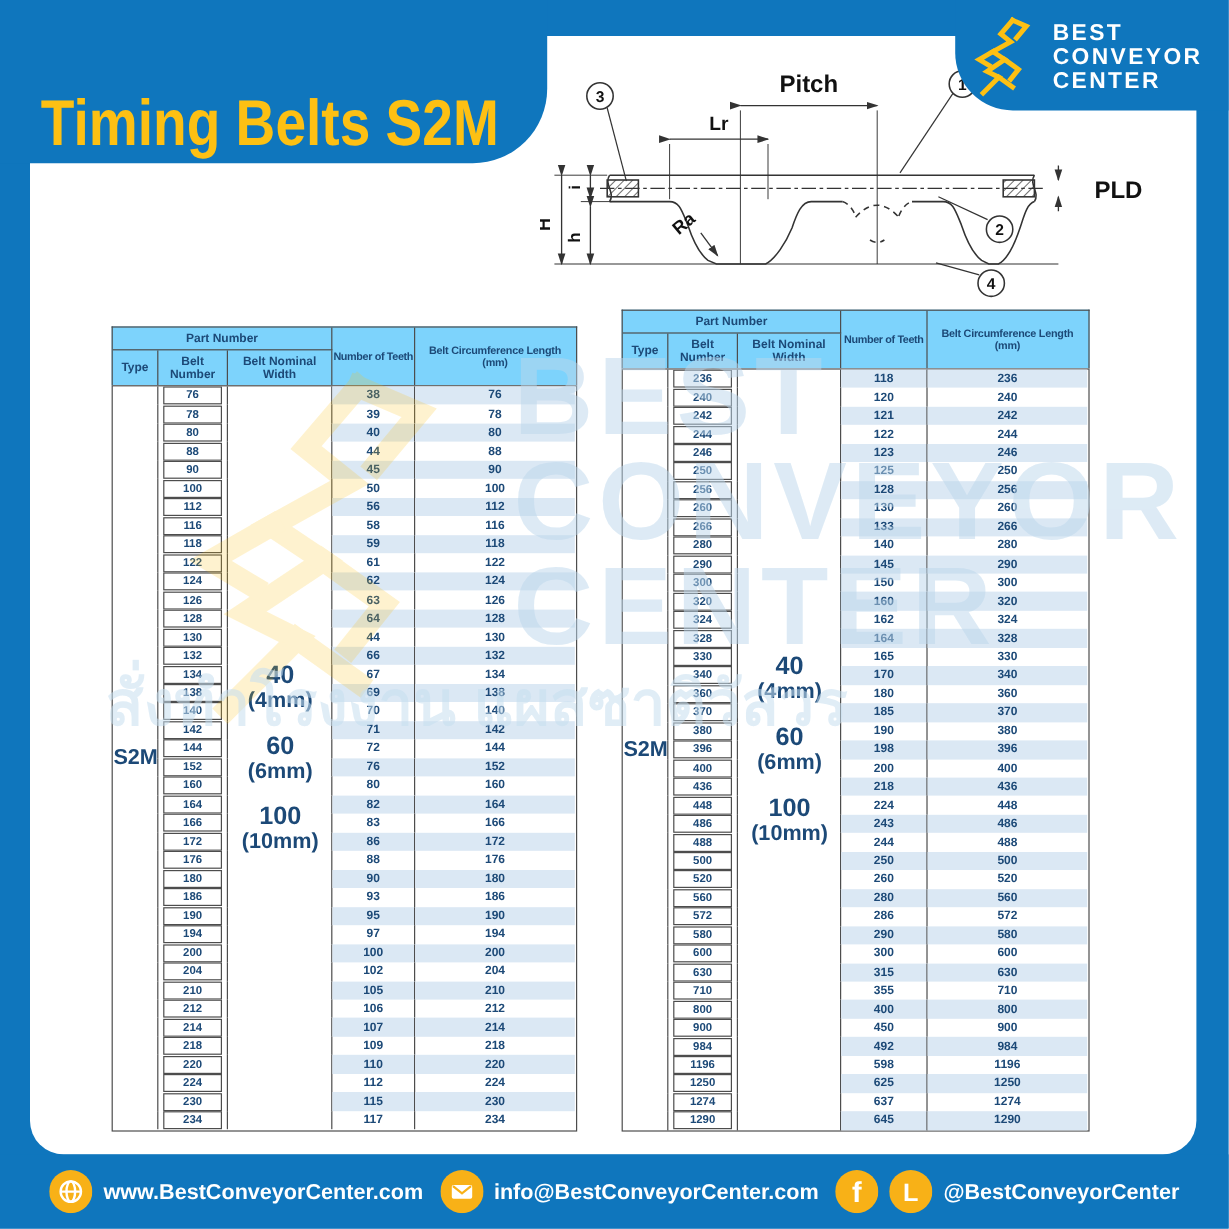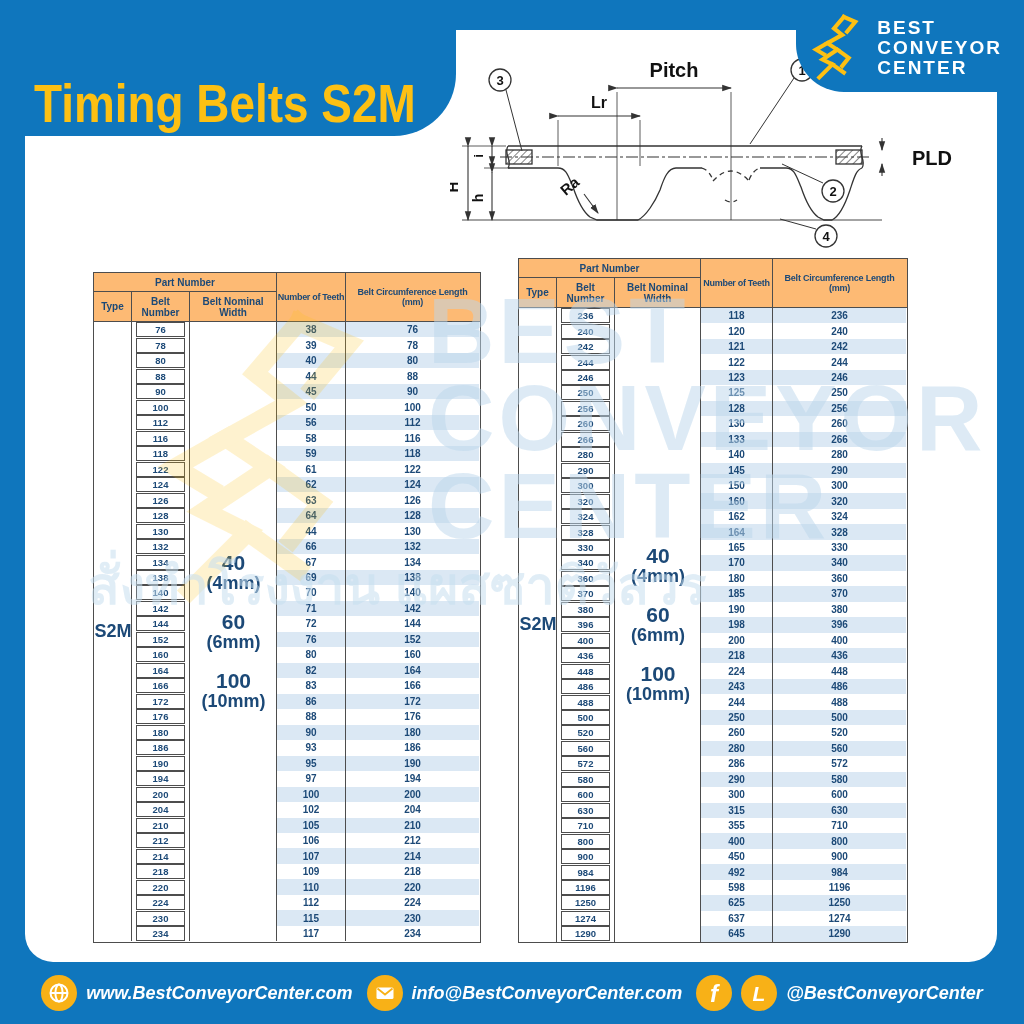--- a/index.html
+++ b/index.html
@@ -11,21 +11,21 @@
          transform:scaleX(.85);transform-origin:left;white-space:nowrap;letter-spacing:0;}
   .logo-blob{position:absolute;right:0;top:0;width:228px;height:92px;background:#0f76bd;border-bottom-left-radius:48px;}
   .logo{position:absolute;right:22px;top:12px;display:flex;align-items:center;gap:10px;}
   .logo-text{color:#fff;font-weight:bold;font-size:19px;line-height:1.04;letter-spacing:2px;}
   
   .diagram{position:absolute;left:450px;top:50px;width:560px;height:205px;}
   
   .btable{position:absolute;color:#1c4977;}
   .t0{left:93px;top:272px;width:388px;height:669px;}
   .t1{left:518px;top:258px;width:390px;height:683px;}
-  .thead{display:grid;grid-template-rows:19px 29px;border:1.5px solid #4d4d4d;border-bottom:none;background:#fdba74;}
+  .thead{display:grid;grid-template-rows:19px 29px;border:1.5px solid #4d4d4d;border-bottom:none;background:#7dd3fc;}
   .t0 .thead,.t0 .trow{grid-template-columns:38px 58px 87px 69px 133px;}
   .t1 .thead,.t1 .trow{grid-template-columns:38px 58px 86px 72px 133px;}
   .hcell{display:flex;align-items:center;justify-content:center;font-weight:bold;color:#1c4977;text-align:center;}
   .h-part{grid-column:1/4;grid-row:1;border-bottom:1px solid #4d4d4d;border-right:1.5px solid #4d4d4d;font-size:10px;}
   .h-type{grid-column:1;grid-row:2;border-right:1px solid #4d4d4d;font-size:10px;}
   .h-belt{grid-column:2;grid-row:2;border-right:1px solid #4d4d4d;font-size:10px;}
   .h-width{grid-column:3;grid-row:2;border-right:1.5px solid #4d4d4d;font-size:10px;}
   .h-teeth{grid-column:4;grid-row:1/3;border-right:1.5px solid #4d4d4d;font-size:9px;letter-spacing:-.3px;}
   .h-circ{grid-column:5;grid-row:1/3;font-size:9px;letter-spacing:-.2px;}
   .tbody{position:relative;display:flex;flex-direction:column;border:1.5px solid #4d4d4d;border-top:1px solid #4d4d4d;
@@ -48,21 +48,21 @@
   .wmm{font-size:18px;font-weight:bold;color:#1c4977;line-height:1.05;}
   
   .watermark{position:absolute;left:0;top:0;width:1024px;height:1024px;pointer-events:none;z-index:6;}
   .wm-goat{position:absolute;left:110px;top:300px;opacity:.20;}
   .wm-text{position:absolute;left:428px;top:288px;font-size:92px;font-weight:bold;color:#bcd7ec;opacity:.5;
            line-height:.95;letter-spacing:4px;white-space:nowrap;}
   .wm-thai{position:absolute;left:88px;top:544px;width:912px;overflow:hidden;font-size:52px;font-weight:bold;
            color:#c7dff0;opacity:.55;white-space:nowrap;}
   
   .footer{position:absolute;left:0;top:962px;width:1024px;height:62px;background:#0f76bd;
-          display:flex;align-items:center;justify-content:center;gap:14px;font-style:italic;}
+          display:flex;align-items:center;justify-content:center;gap:14px;}
   .fitem{display:flex;align-items:center;gap:9px;color:#fff;font-weight:bold;font-size:18px;}
   .ficon{width:36px;height:36px;flex:0 0 auto;}
   .zlayer{position:absolute;z-index:3;}
 </style>
 </head>
 <body>
 
 <div class="page">
 
   <div class="panel"></div>

